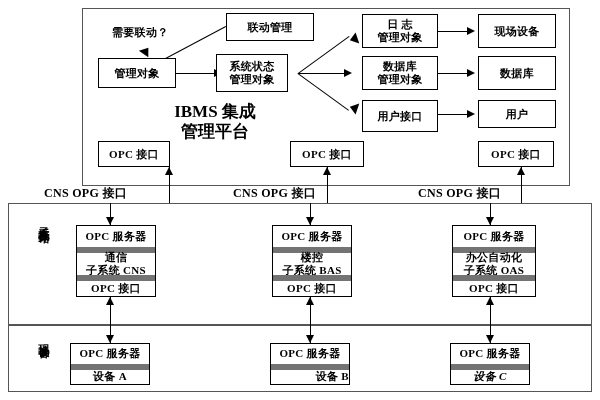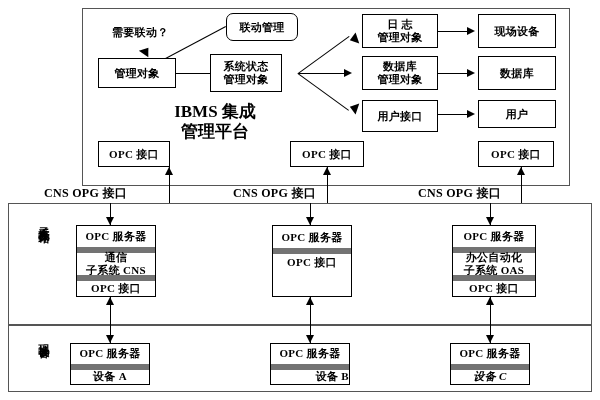--- a/index.html
+++ b/index.html
@@ -88,37 +88,37 @@
   }
   .caption{position:absolute;font-size:17px;font-weight:bold;text-align:center;line-height:1.18;}
 </style>
 </head>
 <body>
 
 <div id="stage">
 
   <div class="frame" style="left:82px;top:8px;width:488px;height:178px;"></div>
 
-  <div class="box" style="left:226px;top:13px;width:72px;height:28px;border-radius:7px;">
+  <div class="box" style="left:226px;top:13px;width:88px;height:28px;">
     <span class="ln">联动管理</span>
   </div>
 
   <div class="txt" style="left:112px;top:26px;">需要联动？</div>
 
   <div class="diag" style="left:226px;top:27px;width:90px;transform:rotate(152deg);"></div>
   <div class="arrow" style="left:140px;top:49px;width:0;height:0;border-left:7px solid transparent;border-right:3px solid transparent;border-top:9px solid #000;transform:rotate(-18deg);"></div>
 
   <div class="box" style="left:98px;top:58px;width:78px;height:30px;">
     <span class="ln">管理对象</span>
   </div>
 
   <div class="hline" style="left:176px;top:73px;width:46px;"></div>
   <div class="arrow right" style="left:214px;top:69px;"></div>
 
-  <div class="box" style="left:210px;top:54px;width:72px;height:38px;">
+  <div class="box" style="left:216px;top:54px;width:72px;height:38px;">
     <span class="ln">系统状态</span>
     <span class="ln">管理对象</span>
   </div>
 
   <div class="diag" style="left:298px;top:73px;width:63px;transform:rotate(-36deg);"></div>
   <div class="arrow" style="left:351px;top:33px;width:0;height:0;border-left:3px solid transparent;border-right:7px solid transparent;border-bottom:9px solid #000;transform:rotate(19deg);"></div>
 
   <div class="hline" style="left:298px;top:73px;width:50px;"></div>
   <div class="arrow right" style="left:344px;top:69px;"></div>
 
@@ -213,20 +213,24 @@
     </div>
     <div style="height:22px;">
       <span class="ln">OPC 接口</span>
     </div>
   </div>
 
   <div class="stack" style="left:272px;top:225px;width:80px;height:72px;">
     <div style="height:22px;">
       <span class="ln">OPC 服务器</span>
     </div>
+    <div style="height:28px;">
+      <span class="ln">楼控</span>
+      <span class="ln">子系统 BAS</span>
+    </div>
     <div style="height:22px;">
       <span class="ln">OPC 接口</span>
     </div>
   </div>
 
   <div class="stack" style="left:452px;top:225px;width:84px;height:72px;">
     <div style="height:22px;">
       <span class="ln">OPC 服务器</span>
     </div>
     <div style="height:28px;">

